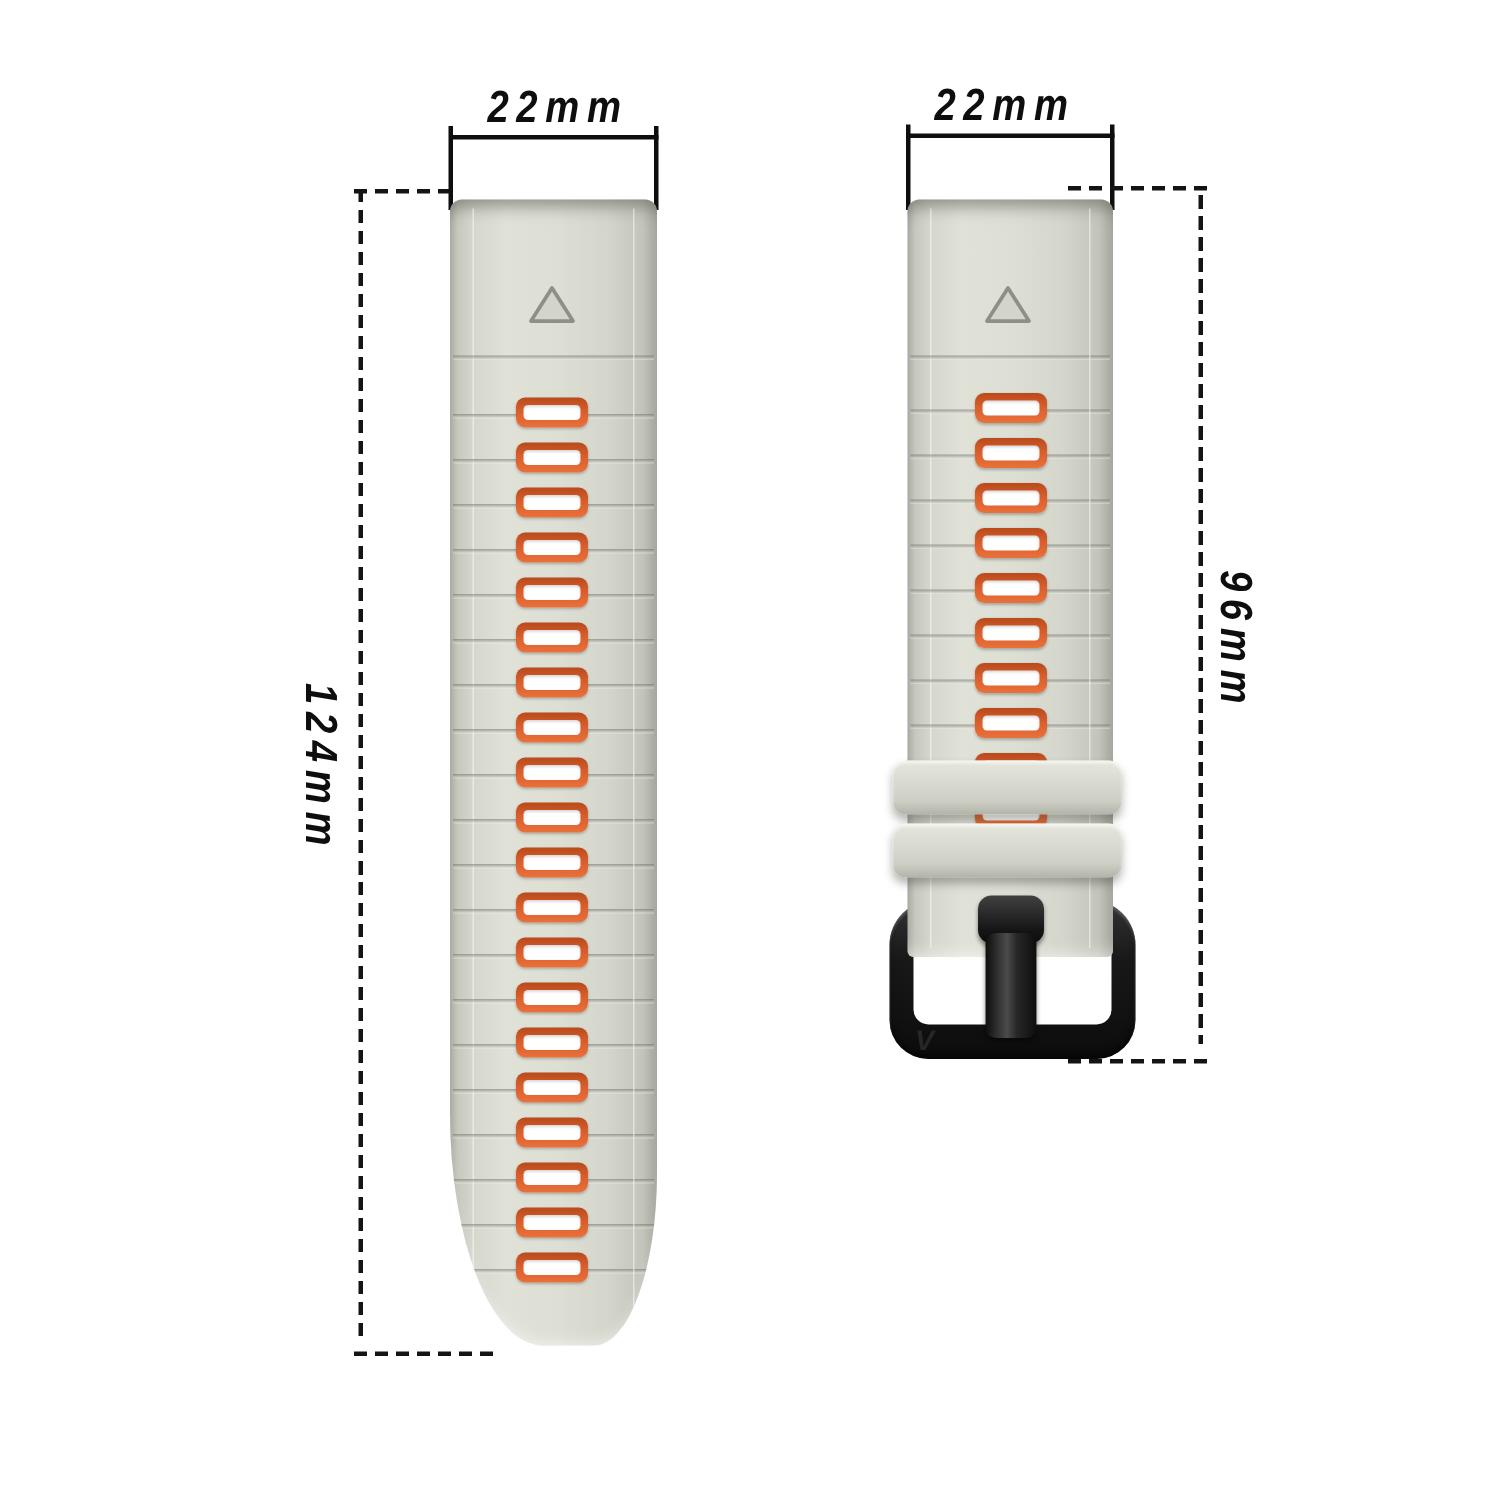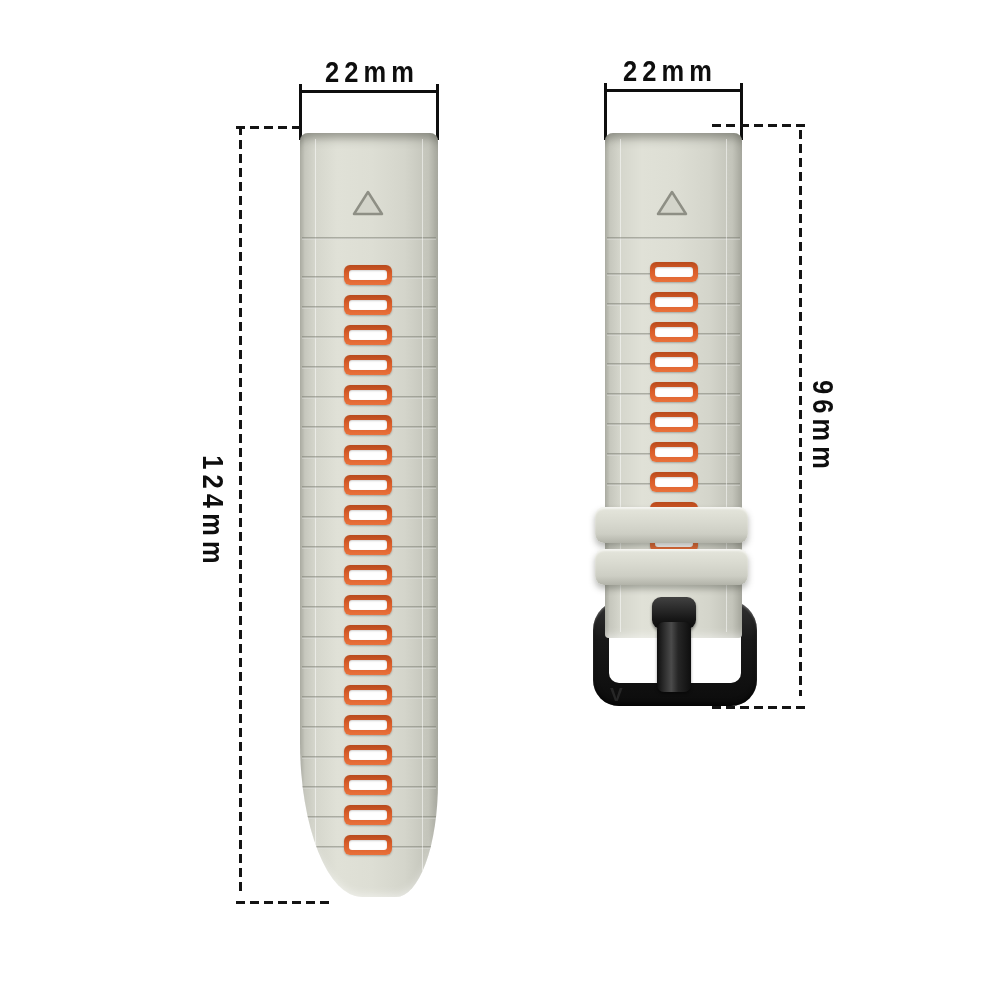--- a/index.html
+++ b/index.html
@@ -1,17 +1,17 @@
 <!DOCTYPE html>
 <html><head>
 <meta charset="utf-8">
 <style>
   html,body{margin:0;padding:0;background:#fff;}
   .canvas{position:relative;width:1000px;height:1000px;background:#fff;overflow:hidden;
-          font-family:"Liberation Sans","DejaVu Sans",sans-serif;}
+          font-family:"Liberation Sans","DejaVu Sans",sans-serif;font-style:italic;}
 
   
   .dim-label{position:absolute;font-weight:bold;font-size:30px;letter-spacing:6px;
              color:#0e0e0e;white-space:nowrap;}
   .dl-top{transform:translateX(-50%) scaleX(.85);}
   .dl-rot{transform:translate(-50%,-50%) rotate(90deg) scaleX(.85);}
   .dim-line{position:absolute;height:3px;background:#0e0e0e;}
   .dim-tick{position:absolute;width:3px;background:#0e0e0e;}
   .dash-h{position:absolute;height:3px;
           background:repeating-linear-gradient(90deg,#141414 0 9px,transparent 9px 14px);}

